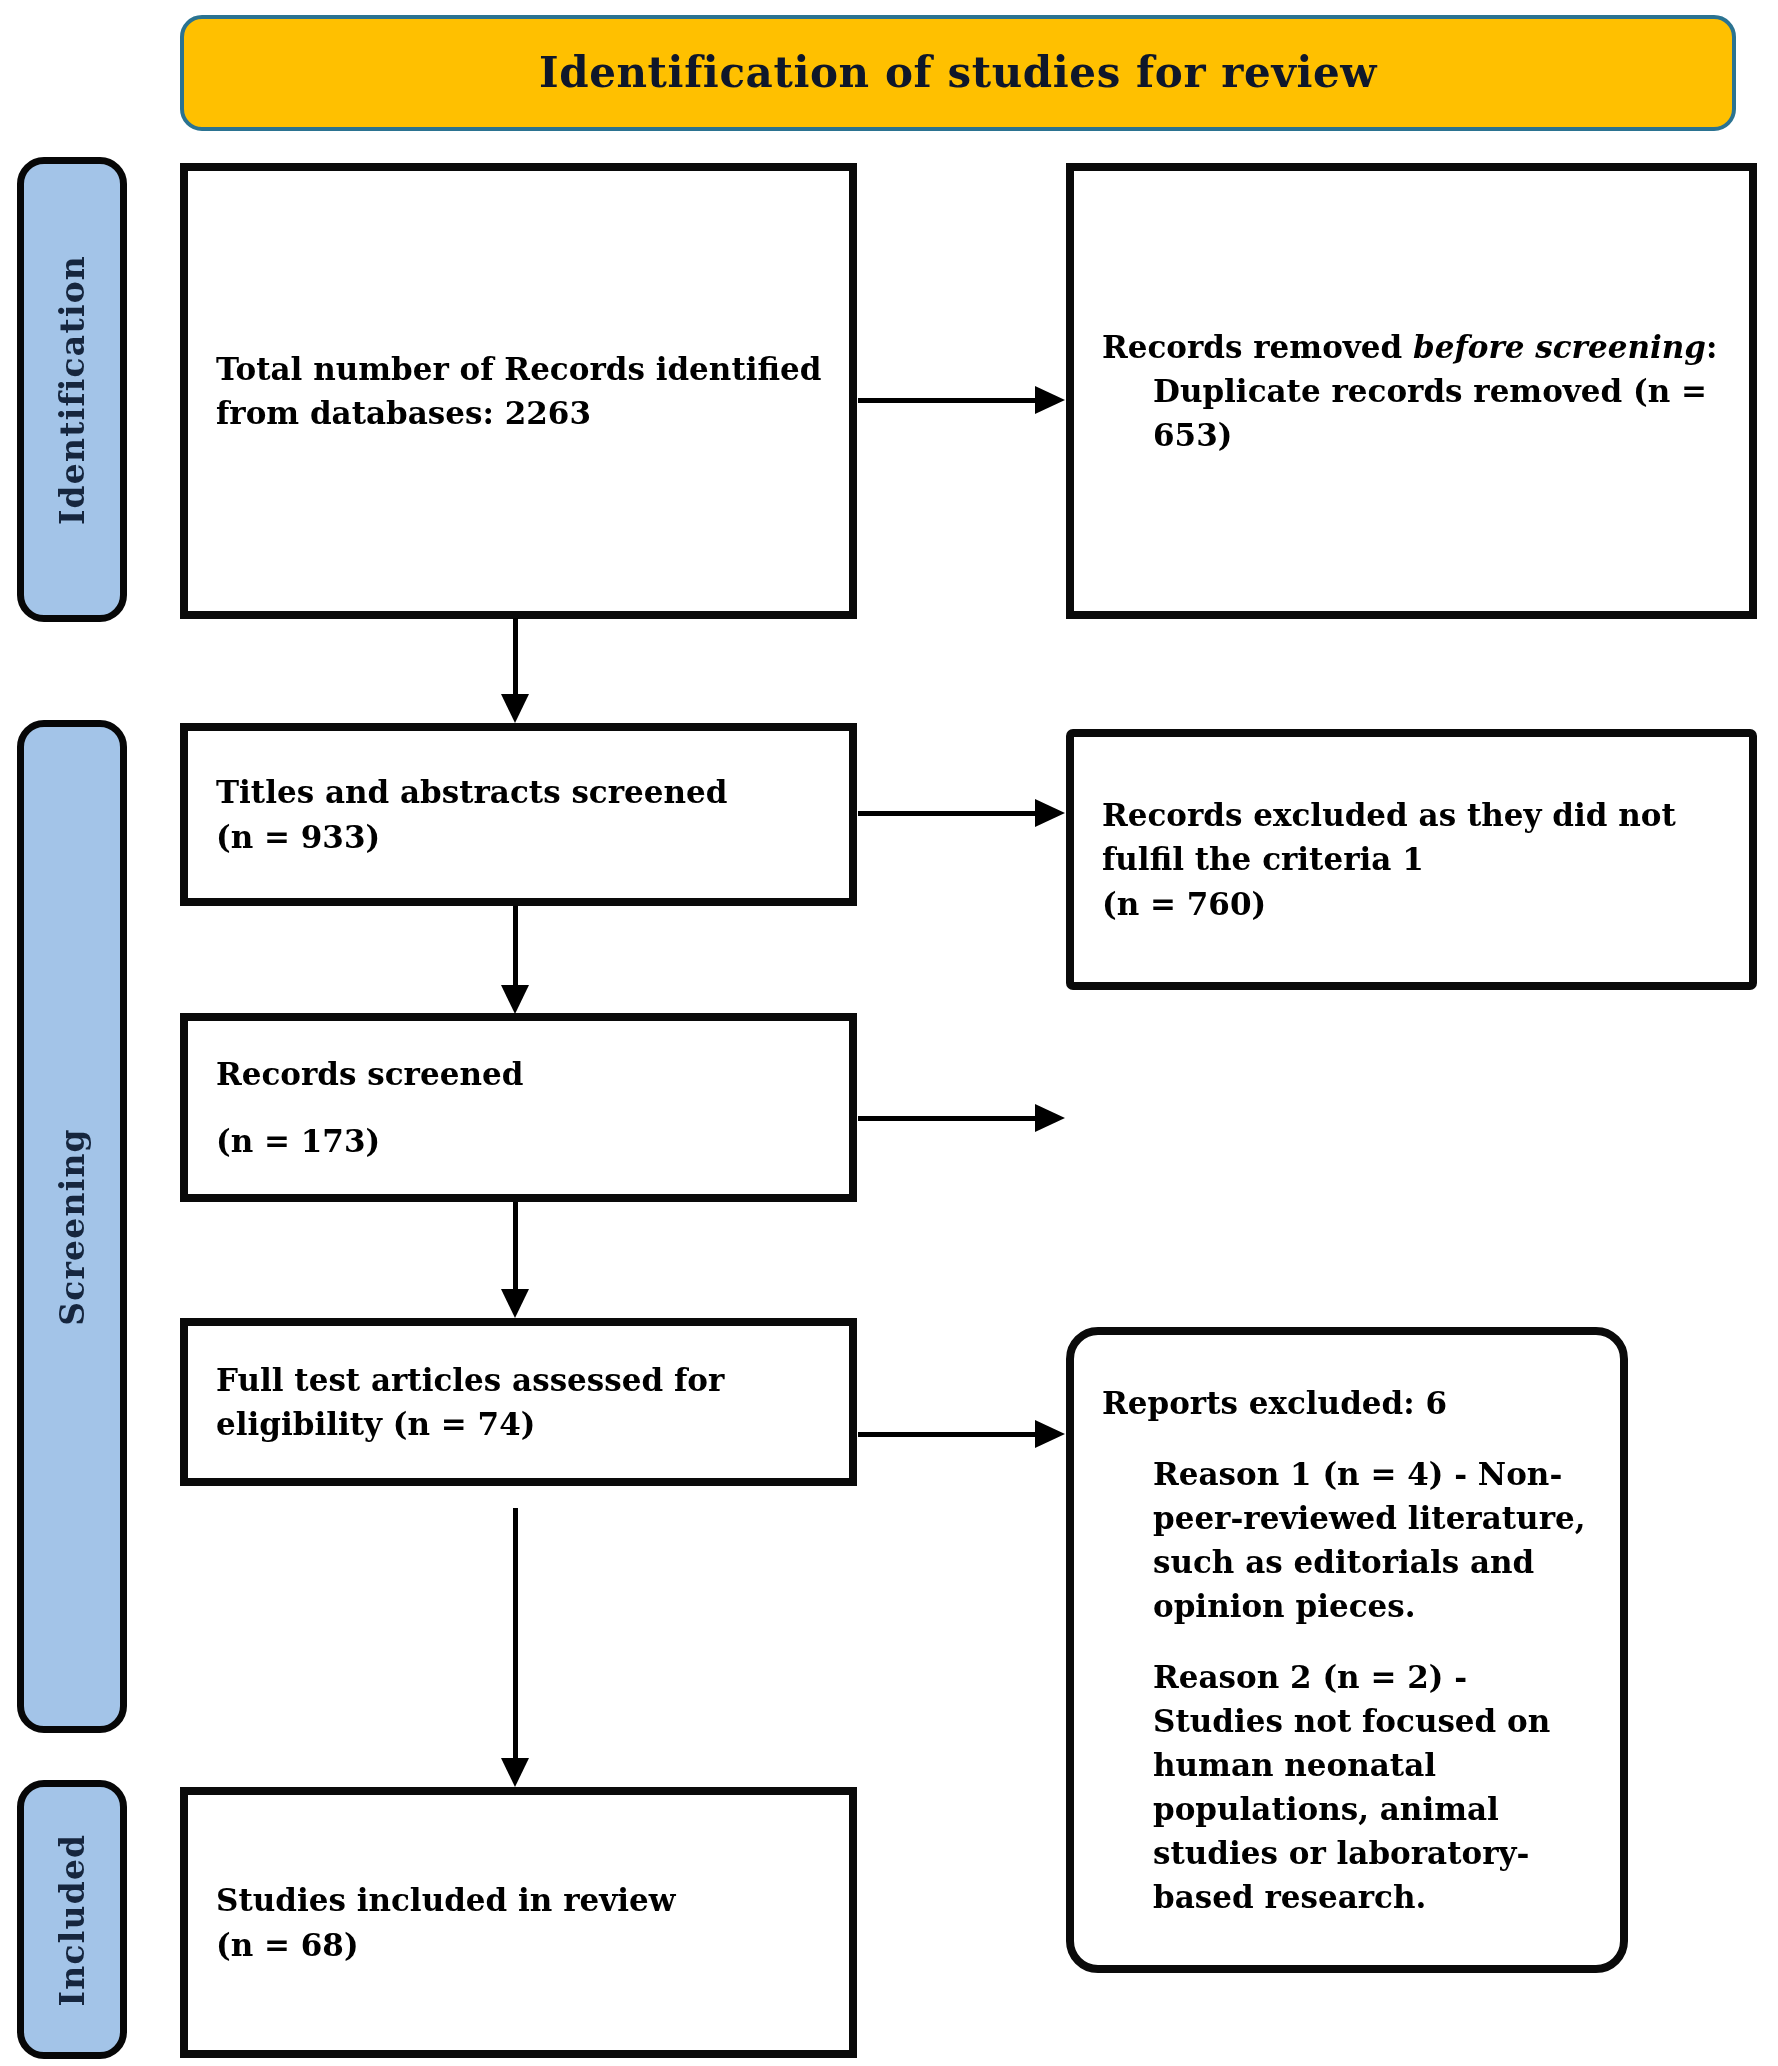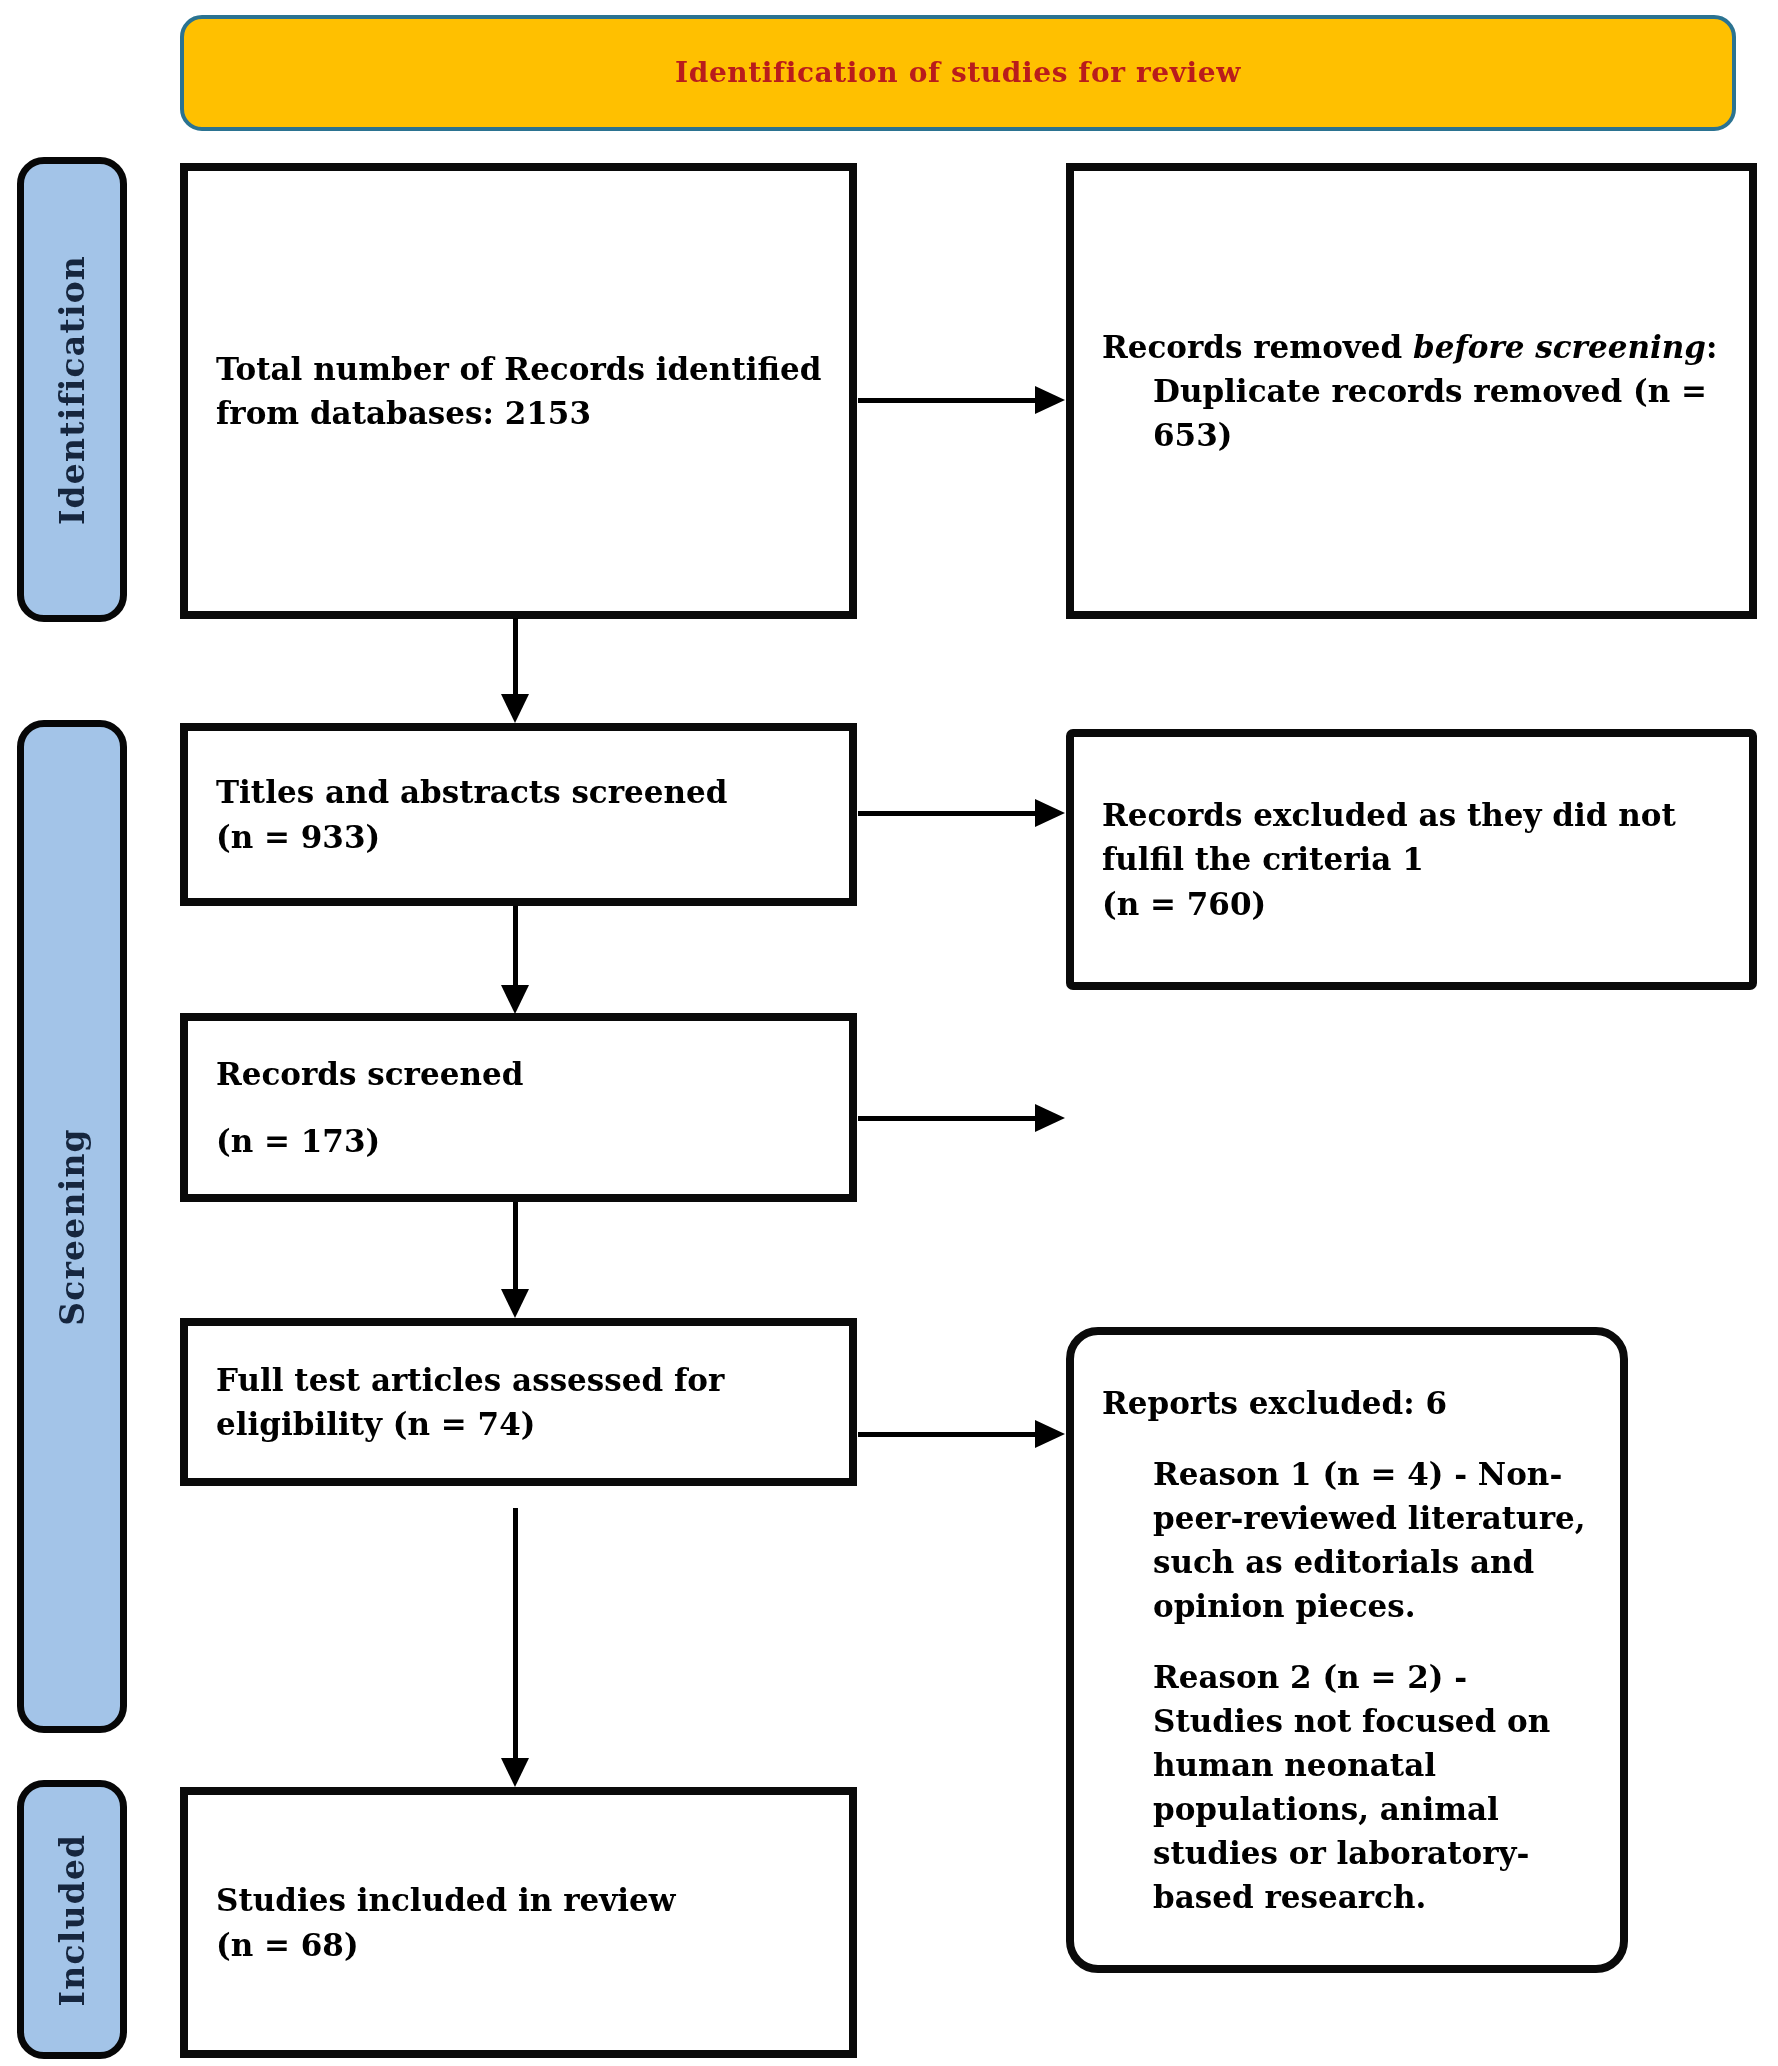--- a/index.html
+++ b/index.html
@@ -17,22 +17,22 @@
   .banner{
     position:absolute;
     left:180px; top:14.5px; width:1556px; height:116px;
     background:#FFC000;
     border:4.1px solid #2b7391;
     border-radius:22px;
     display:flex; align-items:center; justify-content:center;
     box-sizing:border-box;
   }
   .banner .t{
-    font-size:28px;
-    color:#b91c1c;
+    font-size:42px;
+    color:#0f172a;
     letter-spacing:0.6px;
   }
 
   
   .stage{
     position:absolute;
     left:17.4px; width:110px;
     background:#A3C4E8;
     border:7.5px solid #070707;
     border-radius:27px;
@@ -119,21 +119,21 @@
     <div class="v">Identification</div>
   </div>
   <div class="stage" id="stage-screening">
     <div class="v">Screening</div>
   </div>
   <div class="stage" id="stage-included">
     <div class="v">Included</div>
   </div>
 
   <div class="fbox" id="box-identified">
-    <div>Total number of Records identified from databases: 2153</div>
+    <div>Total number of Records identified from databases: 2263</div>
   </div>
 
   <div class="fbox" id="box-titles">
     <div>Titles and abstracts screened</div>
     <div class="line2">(n = 933)</div>
   </div>
 
   <div class="fbox" id="box-screened">
     <div>Records screened</div>
     <div class="line2">(n = 173)</div>

